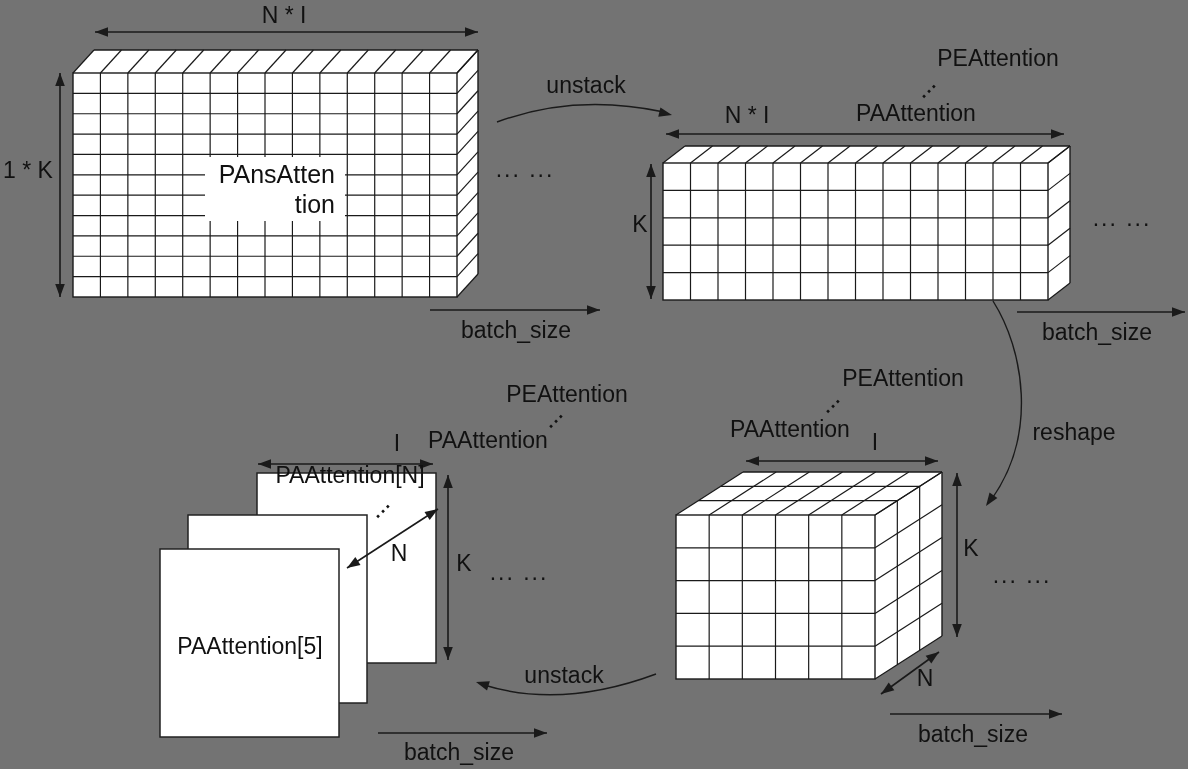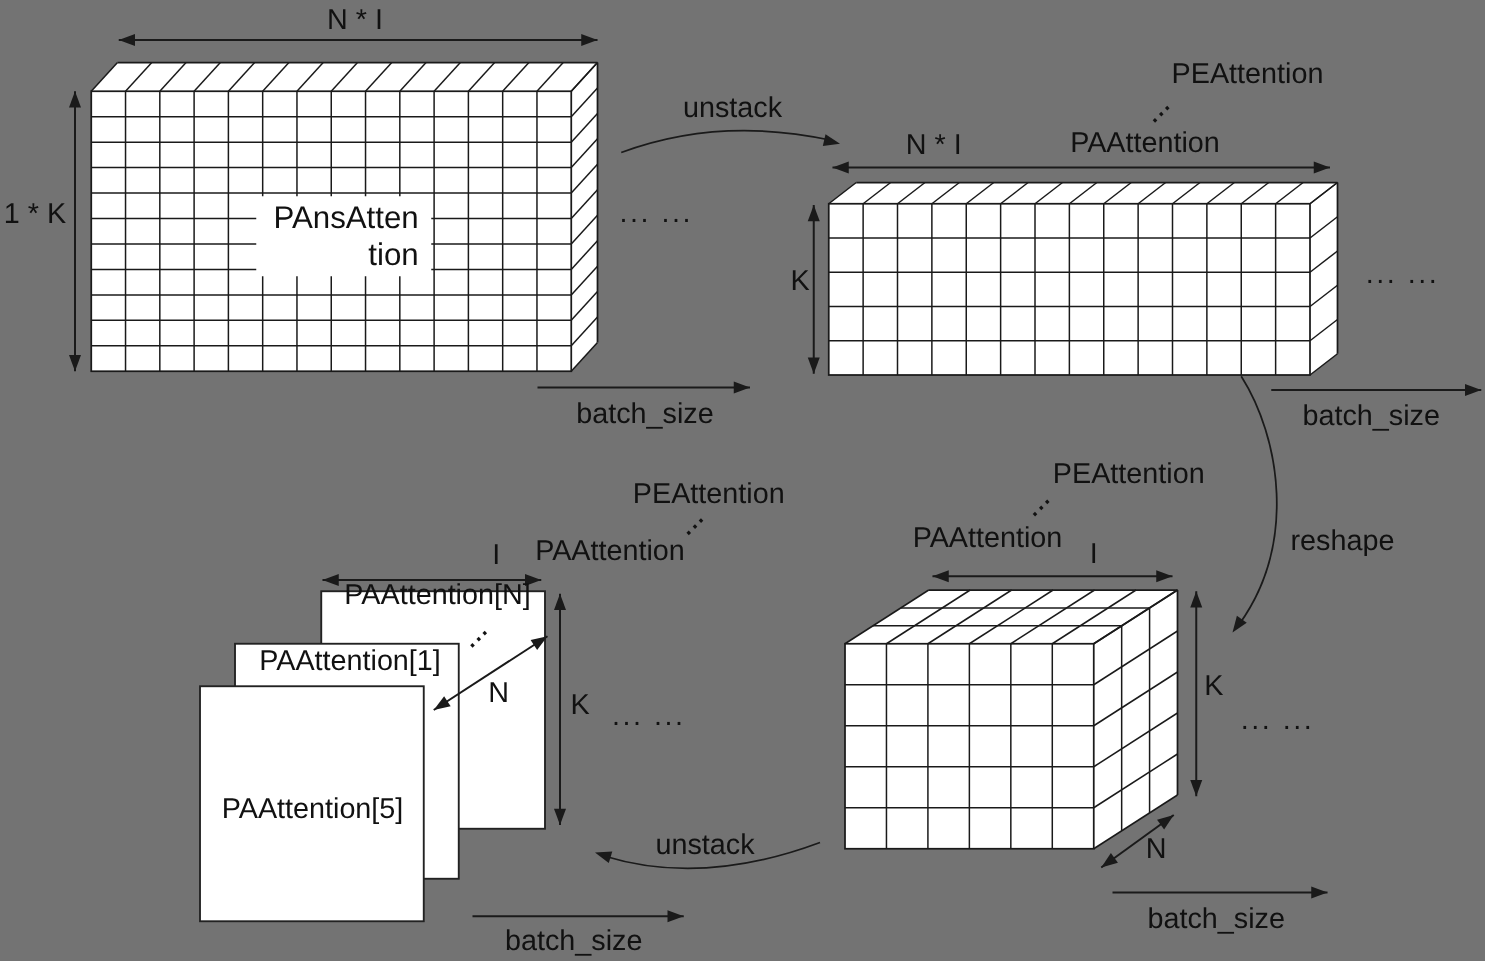--- a/index.html
+++ b/index.html
@@ -239,18 +239,17 @@
   <div class="lbl hdots" style="left:1022px;top:576px">... ...</div>
 
   <div class="lbl" style="left:567px;top:395px">PEAttention</div>
   <div class="lbl diag-dots" style="left:554px;top:418px">...</div>
   <div class="lbl" style="left:488px;top:441px">PAAttention</div>
   <div class="lbl" style="left:397px;top:444px">I</div>
   <div class="lbl" style="left:464px;top:564px">K</div>
   <div class="lbl" style="left:399px;top:554px">N</div>
   <div class="lbl" style="left:350px;top:476px">PAAttention[N]</div>
   <div class="lbl diag-dots" style="left:381px;top:508px">...</div>
-  <div class="lbl" style="left:280px;top:529px">PAAttention[1]</div>
   <div class="lbl" style="left:250px;top:647px">PAAttention[5]</div>
   <div class="lbl" style="left:459px;top:753px">batch_size</div>
   <div class="lbl hdots" style="left:519px;top:573px">... ...</div>
   <div class="lbl" style="left:564px;top:676px">unstack</div>
 </div>
 
 </body></html>

